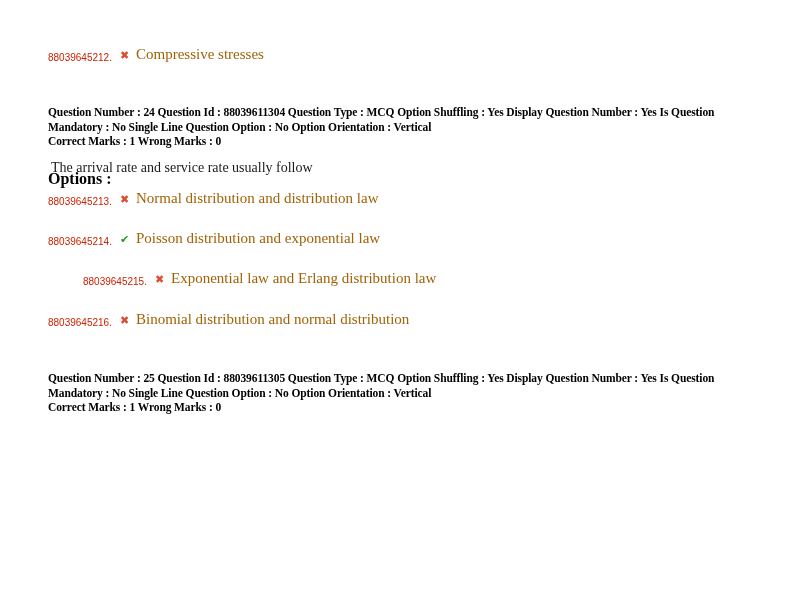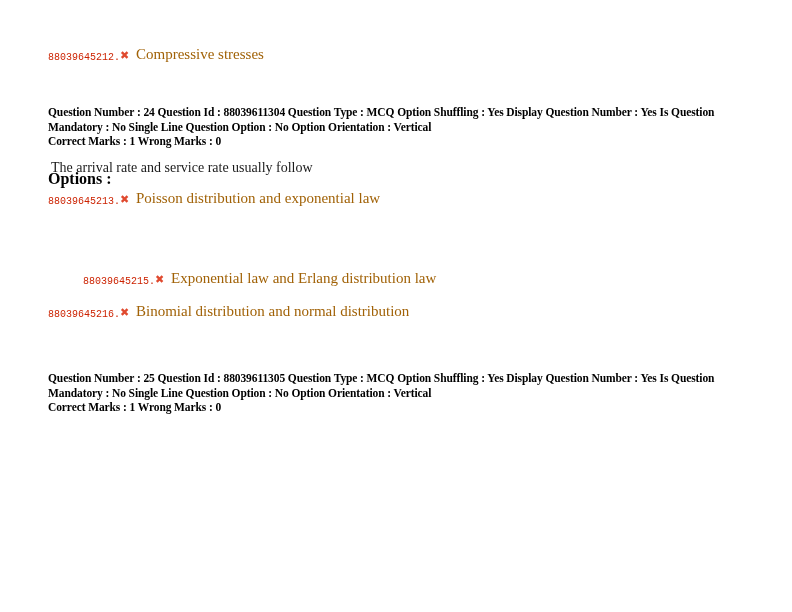--- a/index.html
+++ b/index.html
@@ -20,21 +20,21 @@
     height: 612px;
     box-sizing: border-box;
     padding: 0 48px;
   }
   .opt-row {
     display: flex;
     align-items: flex-start;
     margin: 0;
   }
   .opt-id {
-    font-family: Liberation Mono, monospace;
+    font-family: Liberation Sans, sans-serif;
     font-size: 10px;
     color: #cc2200;
     white-space: nowrap;
     padding-top: 6px;
     width: 72px;
     flex: 0 0 72px;
   }
   .opt-mark {
     width: 16px;
     flex: 0 0 16px;
@@ -102,21 +102,21 @@
   }
   .blk-q24-optlabel {
     position: absolute;
     left: 48px;
     top: 170px;
     width: 700px;
   }
   .blk-opt1 { position: absolute; left: 48px; top: 190px; width: 700px; }
   .blk-opt2 { position: absolute; left: 48px; top: 230px; width: 700px; }
   .blk-opt3 { position: absolute; left: 48px; top: 270px; width: 700px; margin-left: 35px; }
-  .blk-opt4 { position: absolute; left: 48px; top: 303px; width: 700px; }
+  .blk-opt4 { position: absolute; left: 48px; top: 311px; width: 700px; }
   .blk-q25-meta {
     position: absolute;
     left: 48px;
     top: 371px;
     width: 700px;
   }
   .blk-q25-marks {
     position: absolute;
     left: 48px;
     top: 400px;
@@ -150,24 +150,31 @@
   </div>
 
   <div class="blk-q24-optlabel">
     <div class="options-label">Options :</div>
   </div>
 
   <div class="blk-opt1">
     <div class="opt-row">
       <span class="opt-id">88039645213.</span>
       <span class="opt-mark mark-wrong">✖</span>
+      <span class="opt-text">Normal distribution and distribution law</span>
+    </div>
+  </div>
+
+  <div class="blk-opt2">
+    <div class="opt-row">
+      <span class="opt-id">88039645214.</span>
+      <span class="opt-mark mark-right">✔</span>
       <span class="opt-text">Poisson distribution and exponential law</span>
     </div>
   </div>
-
 
   <div class="blk-opt3">
     <div class="opt-row">
       <span class="opt-id">88039645215.</span>
       <span class="opt-mark mark-wrong">✖</span>
       <span class="opt-text">Exponential law and Erlang distribution law</span>
     </div>
   </div>
 
   <div class="blk-opt4">

